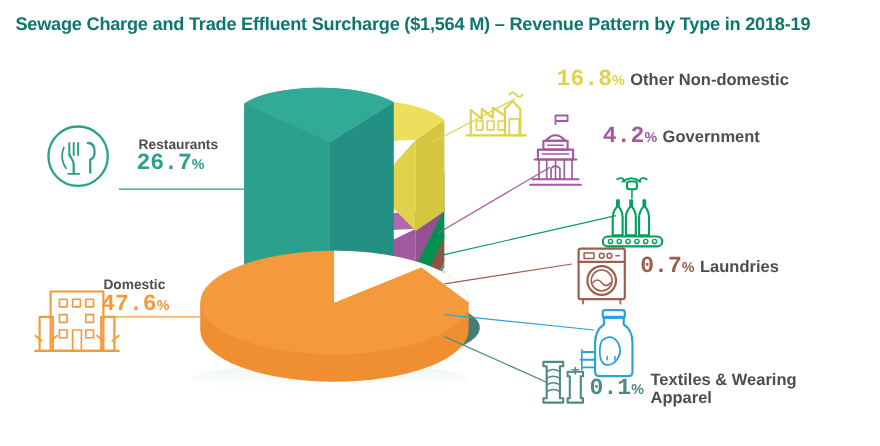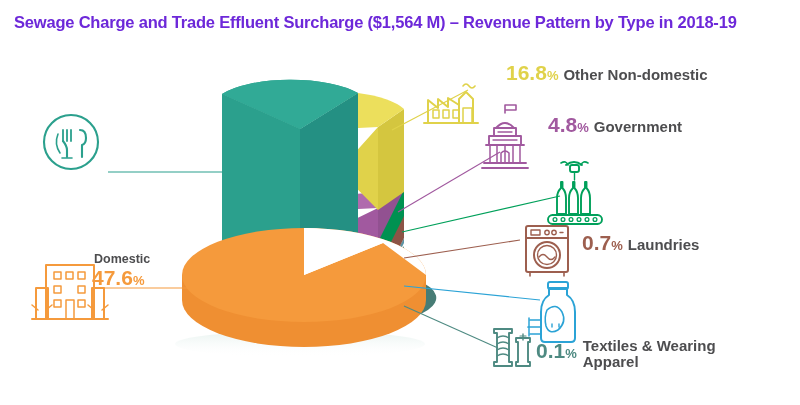--- a/index.html
+++ b/index.html
@@ -8,32 +8,32 @@
     background: #ffffff;
     font-family: "Liberation Sans", sans-serif;
     overflow: hidden;
   }
   #root { position: relative; width: 800px; height: 405px; background: #ffffff; }
 
   
   .title {
     position: absolute; left: 14px; top: 13px;
     font-size: 16.5px; font-weight: bold;
-    color: #6d28d9; letter-spacing: -0.2px; white-space: nowrap;
+    color: #0f766e; letter-spacing: -0.2px; white-space: nowrap;
   }
 
   
   #stage { position: absolute; left: 0; top: 0; width: 800px; height: 405px; }
   #stage svg { position: absolute; left: 0; top: 0; }
 
   
   .callout { position: absolute; white-space: nowrap; }
   .pct {
     font-weight: bold; font-size: 21px; line-height: 1;
-    display: inline-block; vertical-align: baseline;
+    display: inline-block; vertical-align: baseline; font-family: Liberation Mono, monospace;
   }
   .pct-sign { font-size: 13px; font-weight: bold; vertical-align: baseline; }
   .cat {
     font-size: 15px; font-weight: bold; color: #4d4d4f;
     display: inline-block; vertical-align: baseline; margin-left: 5px;
   }
   .cat.two-line { white-space: normal; line-height: 1.08; width: 160px;
     vertical-align: middle; margin-left: 6px; }
 
   
@@ -226,34 +226,40 @@
       <g stroke="#4e8a82" fill="none" stroke-width="1.9" stroke-linecap="round" stroke-linejoin="round">
         <path d="M494,329 L512,329 L512,333 L509,333 L509,362 L512,362 L512,366 L494,366 L494,362 L497,362 L497,333 L494,333 Z"></path>
         <path d="M497,338 Q503,334 509,338 M497,344 Q503,340 509,344 M497,350 Q503,346 509,350 M497,356 Q503,352 509,356" stroke-width="1.3"></path>
         <path d="M516,338 L530,338 L530,342 L528,342 L528,362 L530,362 L530,366 L516,366 L516,362 L518,362 L518,342 L516,342 Z"></path>
         <path d="M523,334 L523,340" stroke-width="1.4"></path>
         <path d="M520,336 L526,336" stroke-width="1.2"></path>
       </g>
     </svg>
   </div>
 
+  <div class="callout left" style="left:124px; top:124px;">
+    <span class="cat">Restaurants</span>
+    <span class="pctrow">
+      <span class="pct" style="color:#2ba08d;">26.7</span><span class="pct-sign" style="color:#2ba08d;">%</span>
+    </span>
+  </div>
 
   <div class="callout left" style="left:92px; top:252px;">
     <span class="cat">Domestic</span>
     <span class="pctrow">
       <span class="pct" style="color:#f59a3c;text-align:center;">47.6</span><span class="pct-sign" style="color:#f59a3c;">%</span>
     </span>
   </div>
 
   <div class="callout" style="left:506px; top:62px;">
     <span class="pct" style="color:#e0d24a;">16.8</span><span class="pct-sign" style="color:#e0d24a;">%</span><span class="cat">Other Non-domestic</span>
   </div>
 
   <div class="callout" style="left:548px; top:114px;">
-    <span class="pct" style="color:#a1599f;">4.8</span><span class="pct-sign" style="color:#a1599f;">%</span><span class="cat">Government</span>
+    <span class="pct" style="color:#a1599f;">4.2</span><span class="pct-sign" style="color:#a1599f;">%</span><span class="cat">Government</span>
   </div>
 
 
   <div class="callout" style="left:582px; top:232px;">
     <span class="pct" style="color:#9d5f4f;">0.7</span><span class="pct-sign" style="color:#9d5f4f;">%</span><span class="cat">Laundries</span>
   </div>
 
 
   <div class="callout" style="left:536px; top:338px;">
     <span class="pct" style="color:#4e8a82;">0.1</span><span class="pct-sign" style="color:#4e8a82;">%</span><span class="cat two-line"><span>Textiles &amp; Wearing Apparel</span><br></span>

